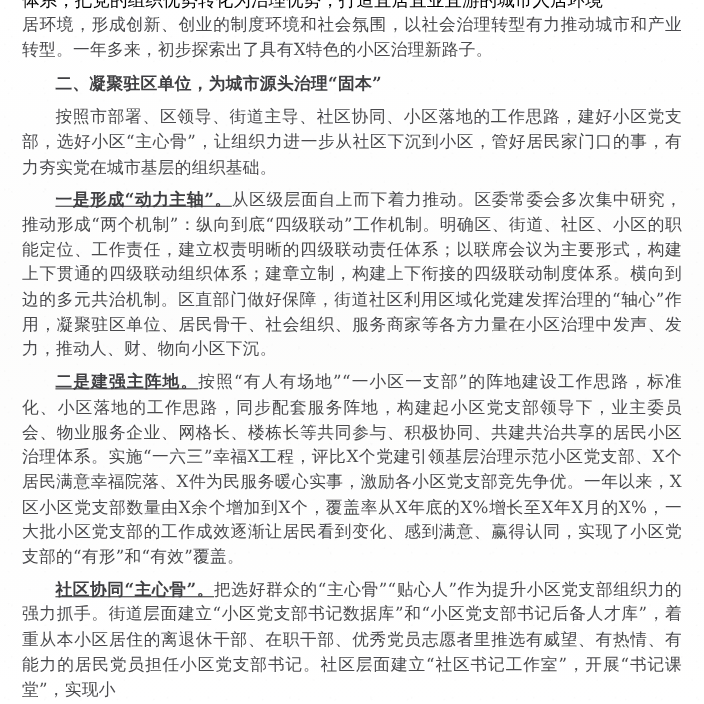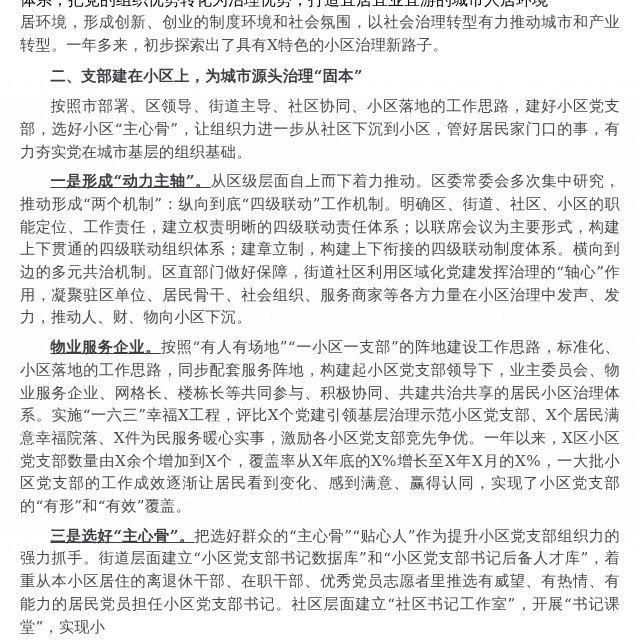--- a/index.html
+++ b/index.html
@@ -105,35 +105,35 @@
   <div class="page-body">
 
     <div class="clipped-line">
       <span class="inner">体系，把党的组织优势转化为治理优势，打造宜居宜业宜游的城市人居环境</span>
     </div>
 
     <p class="para cont">居环境，形成创新、创业的制度环境和社会氛围，以社会治理转型有力推动城市和产业转型。一年多来，初步探索出了具有X特色的小区治理新路子。</p>
 
     <div class="gap-med"></div>
 
-    <p class="heading">二、支部建在小区上，为城市源头治理“固本”</p>
+    <p class="heading">二、凝聚驻区单位，为城市源头治理“固本”</p>
 
     <div class="gap-small"></div>
 
     <p class="para">按照市部署、区领导、街道主导、社区协同、小区落地的工作思路，建好小区党支部，选好小区“主心骨”，让组织力进一步从社区下沉到小区，管好居民家门口的事，有力夯实党在城市基层的组织基础。</p>
 
     <div class="gap-small"></div>
 
     <p class="para"><span class="lead">一是形成“动力主轴”。</span><span>从区级层面自上而下着力推动。区委常委会多次集中研究，推动形成“两个机制”：纵向到底“四级联动”工作机制。明确区、街道、社区、小区的职能定位、工作责任，建立权责明晰的四级联动责任体系；以联席会议为主要形式，构建上下贯通的四级联动组织体系；建章立制，构建上下衔接的四级联动制度体系。横向到边的多元共治机制。区直部门做好保障，街道社区利用区域化党建发挥治理的“轴心”作用，凝聚驻区单位、居民骨干、社会组织、服务商家等各方力量在小区治理中发声、发力，推动人、财、物向小区下沉。</span></p>
 
     <div class="gap-small"></div>
 
-    <p class="para"><span class="lead">物业服务企业。</span><span>按照“有人有场地”“一小区一支部”的阵地建设工作思路，标准化、小区落地的工作思路，同步配套服务阵地，构建起小区党支部领导下，业主委员会、物业服务企业、网格长、楼栋长等共同参与、积极协同、共建共治共享的居民小区治理体系。实施“一六三”幸福X工程，评比X个党建引领基层治理示范小区党支部、X个居民满意幸福院落、X件为民服务暖心实事，激励各小区党支部竞先争优。一年以来，X区小区党支部数量由X余个增加到X个，覆盖率从X年底的X%增长至X年X月的X%，一大批小区党支部的工作成效逐渐让居民看到变化、感到满意、赢得认同，实现了小区党支部的“有形”和“有效”覆盖。</span></p>
+    <p class="para"><span class="lead">二是建强主阵地。</span><span>按照“有人有场地”“一小区一支部”的阵地建设工作思路，标准化、小区落地的工作思路，同步配套服务阵地，构建起小区党支部领导下，业主委员会、物业服务企业、网格长、楼栋长等共同参与、积极协同、共建共治共享的居民小区治理体系。实施“一六三”幸福X工程，评比X个党建引领基层治理示范小区党支部、X个居民满意幸福院落、X件为民服务暖心实事，激励各小区党支部竞先争优。一年以来，X区小区党支部数量由X余个增加到X个，覆盖率从X年底的X%增长至X年X月的X%，一大批小区党支部的工作成效逐渐让居民看到变化、感到满意、赢得认同，实现了小区党支部的“有形”和“有效”覆盖。</span></p>
 
     <div class="gap-small"></div>
 
-    <p class="para"><span class="lead">三是选好“主心骨”。</span><span>把选好群众的“主心骨”“贴心人”作为提升小区党支部组织力的强力抓手。街道层面建立“小区党支部书记数据库”和“小区党支部书记后备人才库”，着重从本小区居住的离退休干部、在职干部、优秀党员志愿者里推选有威望、有热情、有能力的居民党员担任小区党支部书记。社区层面建立“社区书记工作室”，开展“书记课堂”，实现小</span></p>
+    <p class="para"><span class="lead">社区协同“主心骨”。</span><span>把选好群众的“主心骨”“贴心人”作为提升小区党支部组织力的强力抓手。街道层面建立“小区党支部书记数据库”和“小区党支部书记后备人才库”，着重从本小区居住的离退休干部、在职干部、优秀党员志愿者里推选有威望、有热情、有能力的居民党员担任小区党支部书记。社区层面建立“社区书记工作室”，开展“书记课堂”，实现小</span></p>
 
     <div class="page-break-gap"></div>
 
   </div>
   <div class="grain"></div>
 </div>
 
 </body></html>

